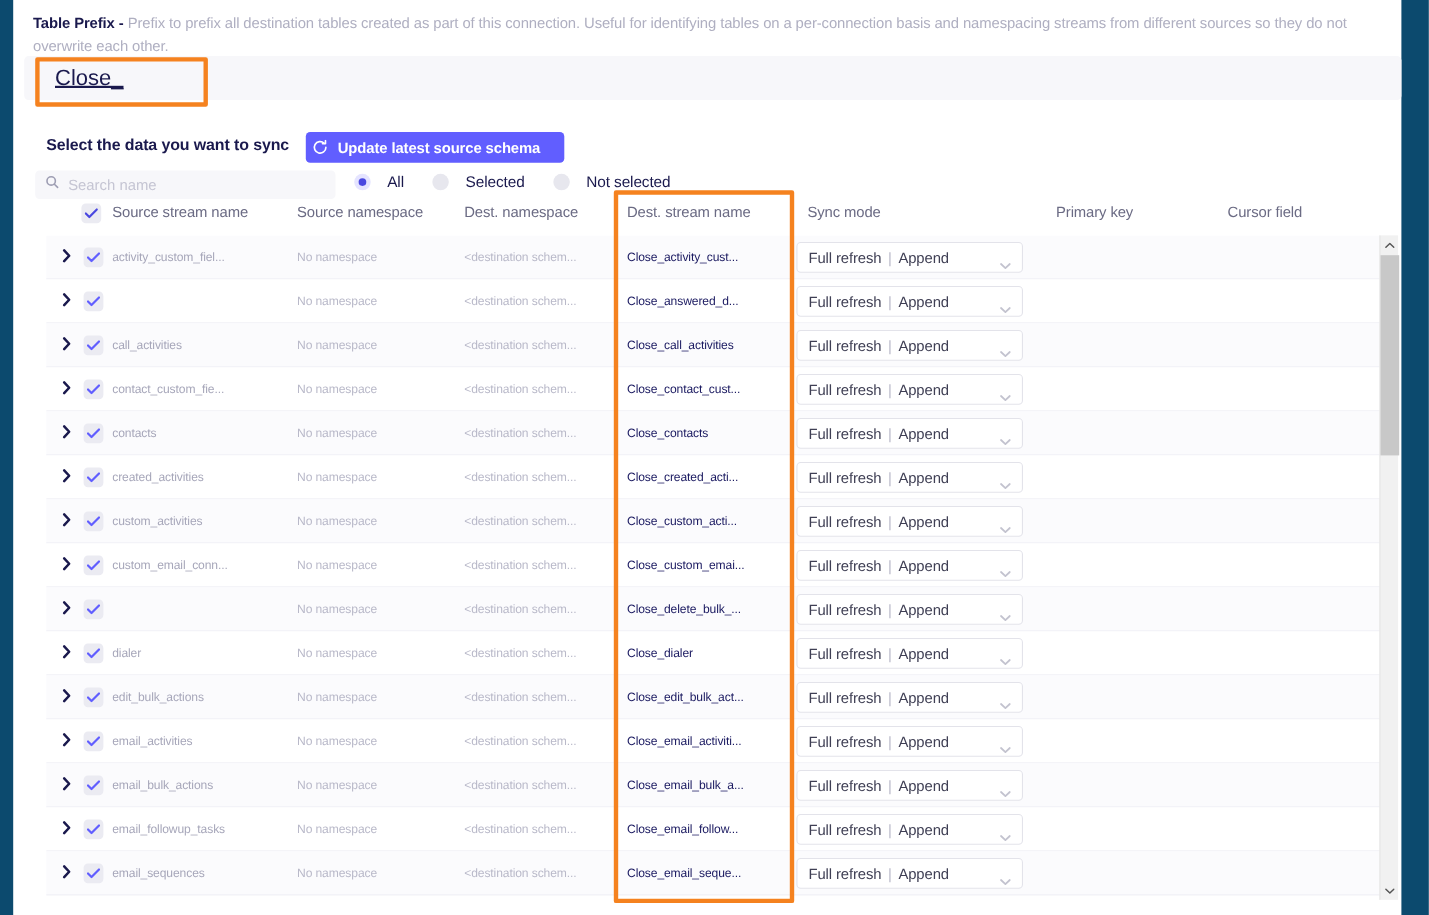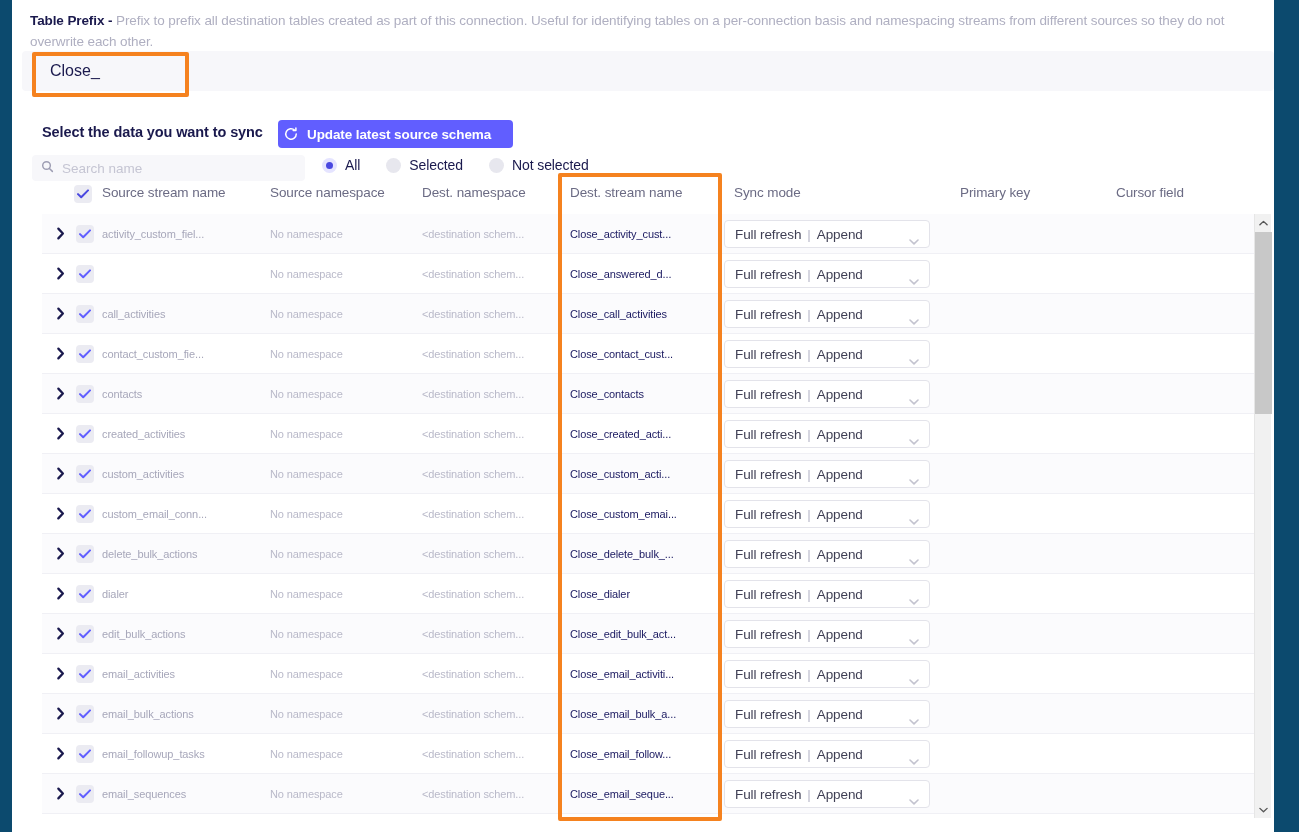--- a/index.html
+++ b/index.html
@@ -41,28 +41,29 @@
     left: 10px; top: 51px;
     width: 1252px; height: 40px;
     background: #f7f7fa;
     border-radius: 4px;
   }
   .prefix-input {
     position: absolute;
     left: 28px; top: 0;
     height: 40px;
     line-height: 40px;
-    font-size: 16px;
+    font-size: 20px;
     color: #1a194d;
     font-family: "Liberation Sans", sans-serif;
     background: transparent;
     border: 0;
     outline: none;
     width: 400px;
     padding: 0;
+    text-decoration: underline;
   }
   .hl-prefix {
     position: absolute;
     left: 20px; top: 52px;
     width: 157px; height: 45px;
     border: 4px solid #f5821f;
     border-radius: 2px;
     pointer-events: none;
   }
 
@@ -122,21 +123,21 @@
     left: 310px; top: 157px;
     display: flex;
     align-items: center;
     gap: 0;
     font-size: 14px;
     color: #1a194d;
   }
   .radio-item {
     display: flex;
     align-items: center;
-    gap: 8px;
+    gap: 15px;
     margin-right: 26px;
     cursor: pointer;
   }
   .radio-dot {
     width: 15px; height: 15px;
     border-radius: 50%;
     background: #e7e7ee;
     flex: none;
     position: relative;
   }
@@ -525,21 +526,20 @@
         </div>
         <div class="row">
           <span class="row-chevron"><svg width="13" height="13" viewBox="0 0 12 12" fill="none">
               <path d="M4 1.5 8.2 6 4 10.5" stroke="#1a194d" stroke-width="2.1" stroke-linecap="round" stroke-linejoin="round"></path>
             </svg></span>
           <span class="row-check">
             <svg width="12" height="10" viewBox="0 0 12 10" fill="none">
               <path d="M1 5.1 4.2 8.3 11 1.4" stroke="#615eff" stroke-width="2" stroke-linecap="round" stroke-linejoin="round"></path>
             </svg>
           </span>
-          <span class="cell c-src">delete_bulk_actions</span>
           <span class="cell c-srcns">No namespace</span>
           <span class="cell c-dstns">&lt;destination schem...</span>
           <span class="cell c-dst">Close_delete_bulk_...</span>
           <span class="sync-sel">
             <span>Full refresh</span>
             <span class="sep">|</span>
             <span>Append</span>
             <span class="sync-caret"><svg width="10" height="6" viewBox="0 0 10 6" fill="none">
                 <path d="M1 1 5 4.8 9 1" stroke="#c3c3cf" stroke-width="1.6" stroke-linecap="round" stroke-linejoin="round"></path>
               </svg></span>

